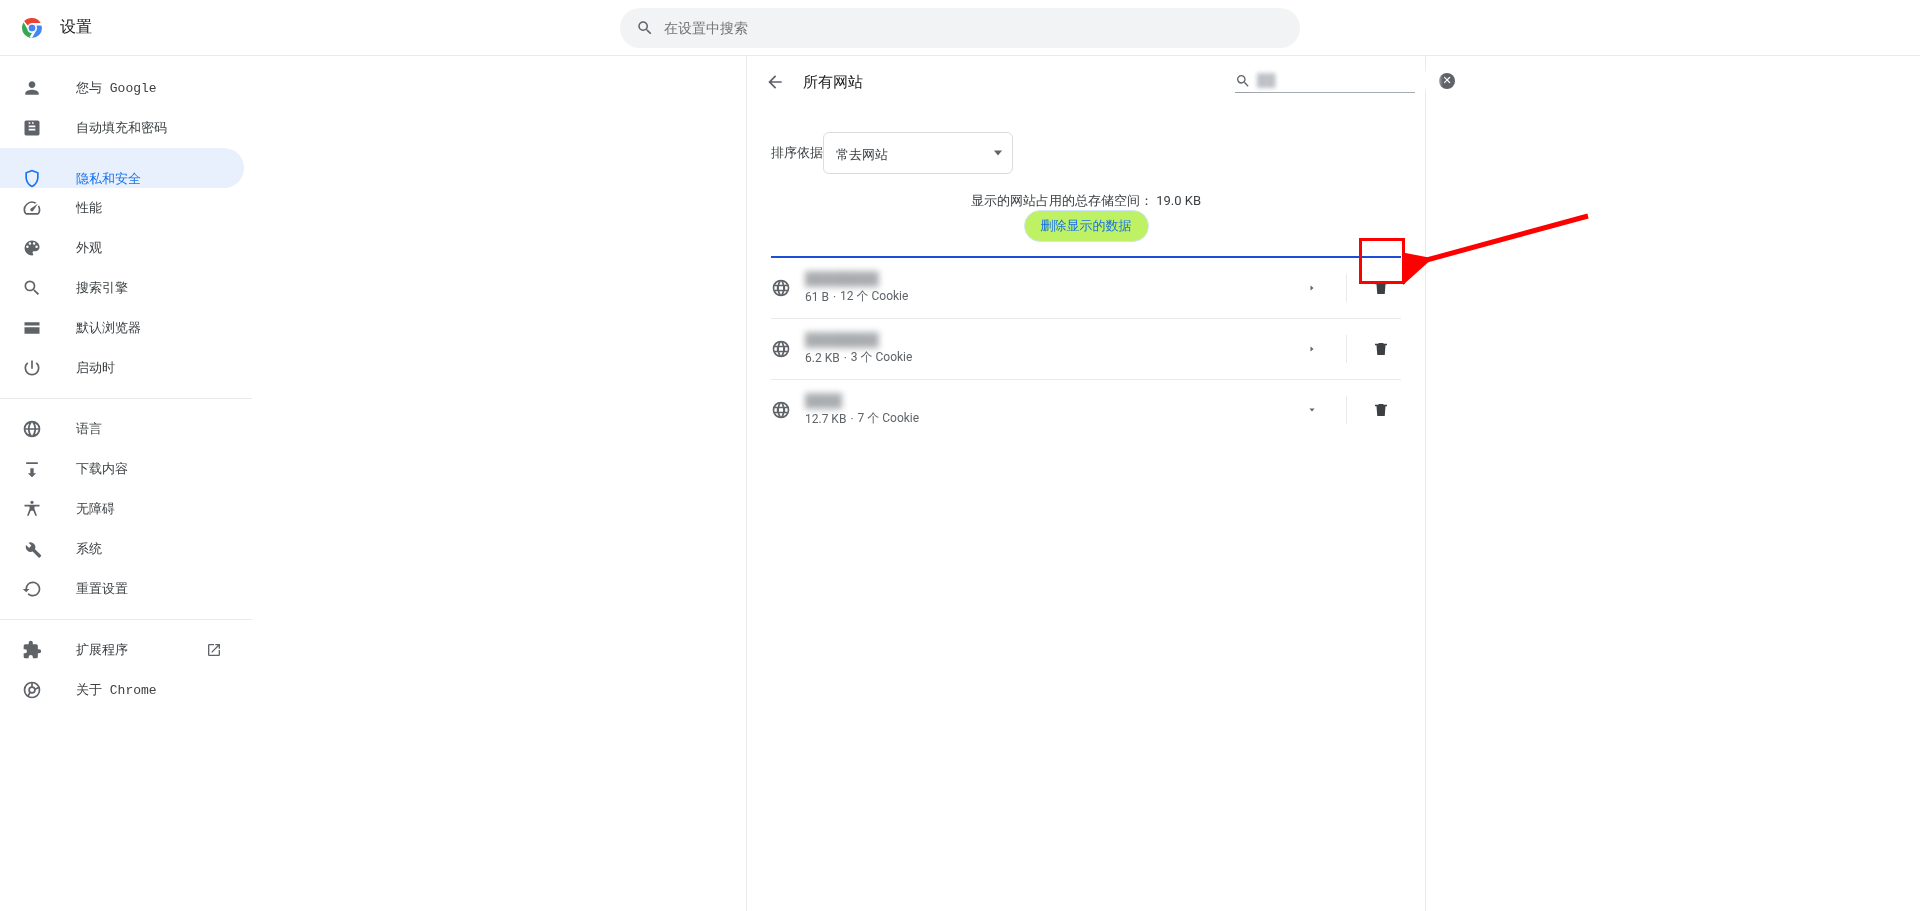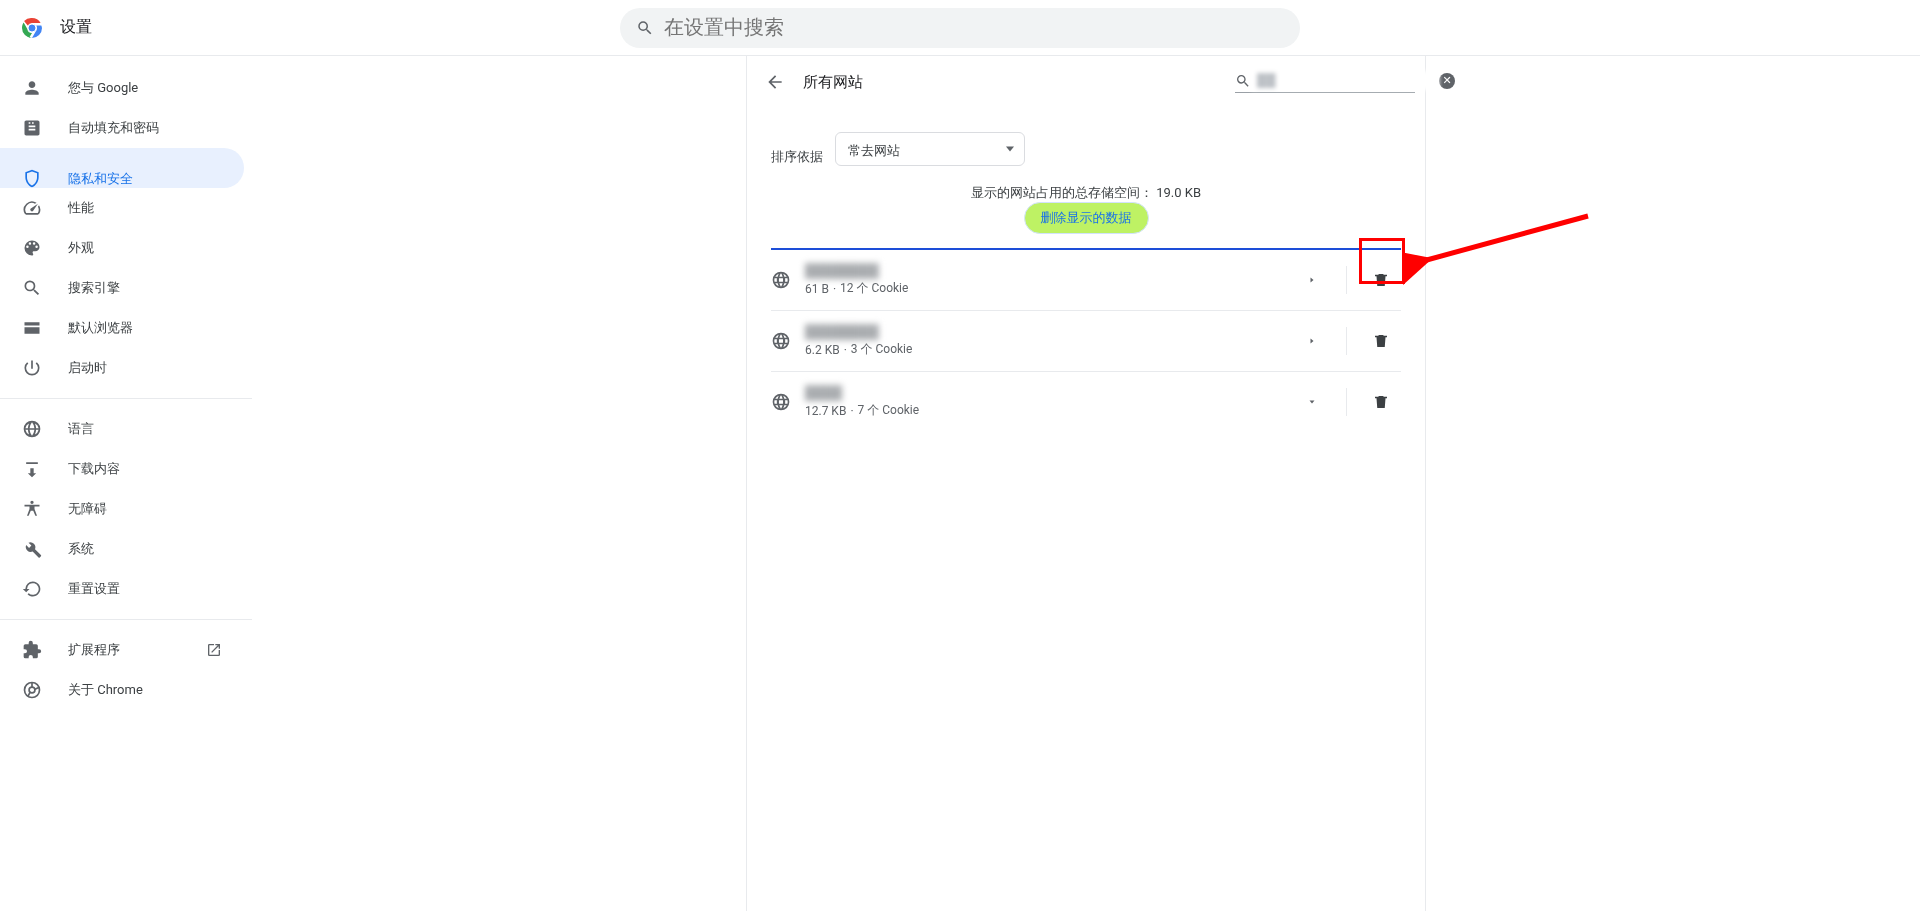--- a/index.html
+++ b/index.html
@@ -28,21 +28,21 @@
     border-radius: 20px;
     display: flex;
     align-items: center;
     padding: 0 16px;
     color: #5f6368;
     font-size: 14px;
   }
   .header .search-wrap .search-box svg { margin-right: 10px; flex-shrink: 0; }
   .header .search-wrap input {
     border: none; background: transparent; outline: none; flex: 1;
-    font-size: 20px; color: #202124;
+    font-size: 14px; color: #202124;
   }
 
   
   .body-wrap { display: flex; height: calc(100% - 56px); }
 
   
   .sidebar {
     width: 252px;
     padding-top: 8px;
     border-right: none;
@@ -51,22 +51,23 @@
   .nav-divider { height: 1px; background: #e8eaed; margin: 6px 0; width: 252px; }
   .nav-item {
     display: flex;
     align-items: center;
     height: 40px;
     padding: 0 22px;
     border-radius: 0 20px 20px 0;
     color: #3c4043;
     font-size: 13px;
     cursor: pointer;
-    gap: 26px;
+    gap: 34px;
     margin-right: 8px;
+    font-family: Liberation Mono, monospace;
   }
   .nav-item.active { background: #e8f0fe; color: #1a73e8; align-items: flex-end; }
   .nav-item.active .icon svg path,
   .nav-item.active .icon svg { fill: #1a73e8; }
   .nav-item .icon { width: 20px; height: 20px; display: flex; align-items: center; justify-content: center; }
   .nav-item .icon svg { width: 20px; height: 20px; fill: #5f6368; }
   .nav-item .ext-icon { margin-left: auto; width: 16px; height: 16px; fill: #5f6368; }
 
   
   .main {
@@ -110,26 +111,26 @@
     color: #5f6368;
   }
   .content-header .clear-btn {
     background: #5f6368; width: 16px; height: 16px; border-radius: 50%;
     color: #fff; display: flex; align-items: center; justify-content: center;
     font-size: 11px; cursor: pointer; flex-shrink: 0;
   }
 
   .section { padding: 12px 24px 0; }
 
-  .sort-row { display: flex; align-items: flex-end; gap: 12px; margin: 12px 0 18px; }
+  .sort-row { display: flex; align-items: center; margin: 12px 0 18px; }
   .sort-row .label { font-size: 13px; color: #3c4043; }
   .sort-select {
     border: 1px solid #dadce0;
     border-radius: 6px;
-    height: 34px;
+    height: 42px;
     padding: 4px 32px 0 12px;
     font-size: 13px;
     color: #3c4043;
     position: relative;
     display: flex; align-items: center;
     min-width: 190px;
     cursor: pointer;
     font-family: Liberation Mono, monospace;
   }
   .sort-select::after {

